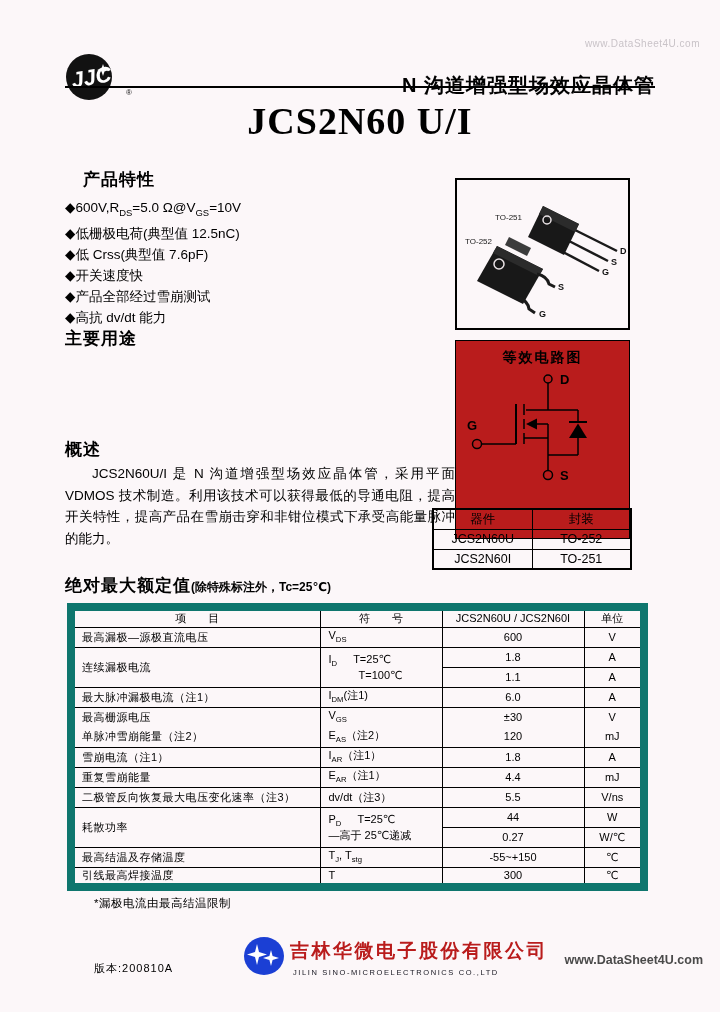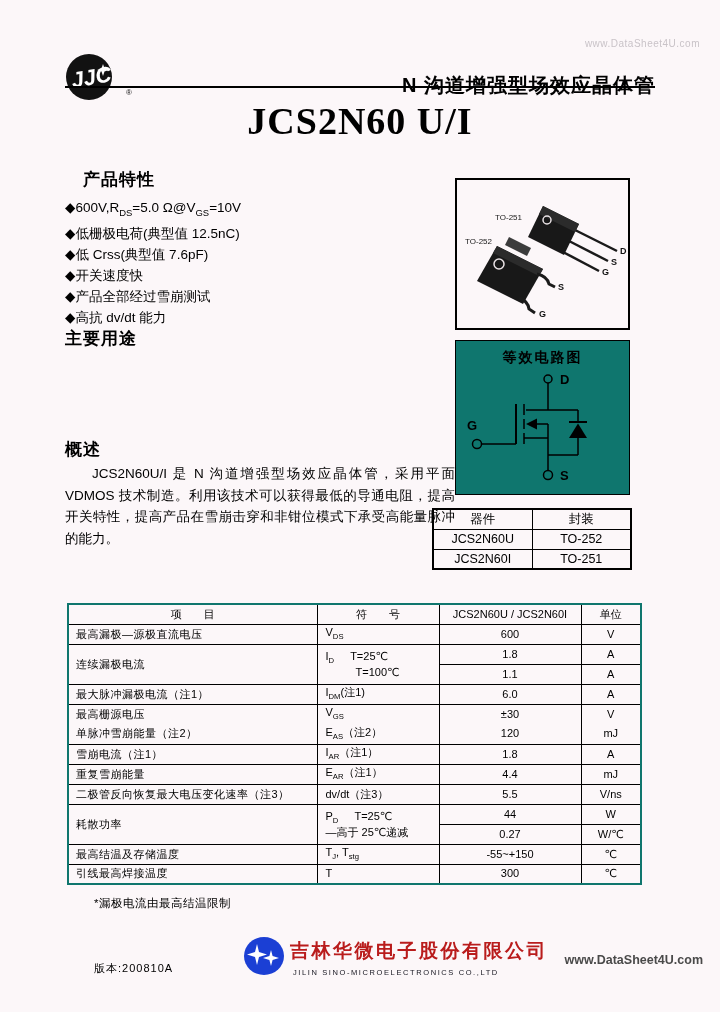--- a/index.html
+++ b/index.html
@@ -28,36 +28,36 @@
   .h-uses { top:327px; left:65px; }
   .b-uses { top:355px; left:65px; }
   .h-overview { top:438px; left:65px; }
   .overview-text { top:463px; left:65px; width:390px; font-size:13.5px; line-height:21.5px;
     text-indent:2em; text-align:justify; }
 
   sub { font-size:70%; }
 
   
   .photo-box { top:178px; left:455px; width:175px; height:152px; border:2px solid #000; background:#fcf7f9; }
-  .circuit-box { top:340px; left:455px; width:175px; height:155px; border:1px solid #000; background:#0f766e; }
+  .circuit-box { top:340px; left:455px; width:175px; height:199px; border:1px solid #000; background:#b91c1c; }
   .circuit-title { text-align:center; font-size:14px; font-weight:bold; margin-top:8px; letter-spacing:2px; }
 
   
   .pkg-table-wrap { top:508px; left:432px; }
   table { border-collapse:collapse; }
   .pkg-table { border:2px solid #000; }
   .pkg-table td { border:1px solid #000; width:99px; height:20px; text-align:center; font-size:12.5px; }
 
   
   .h-absmax { top:574px; left:65px; }
   .h-absmax .note { font-size:12px; letter-spacing:0; }
 
   
   .max-table-wrap { top:603px; left:67px; }
-  .max-table { border:2px solid #0f766e; table-layout:fixed; width:573px;padding-left:24px; }
+  .max-table { border:8px solid #0f766e; table-layout:fixed; width:573px;padding-left:24px; }
   .max-table td { border:1px solid #000; font-size:11px; height:20px; padding:0 4px; line-height:1.15; }
   .max-table td.item { text-align:left; padding-left:7px; letter-spacing:.5px; }
   .max-table td.sym { text-align:left; padding-left:8px; }
   .max-table td.val, .max-table td.unit, .max-table td.chead { text-align:center; }
   .max-table .cond { margin-left:16px; }
   .max-table .cond2 { padding-left:30px; }
   .max-table tr.nb td { border-bottom:0; }
   .max-table tr.nt td { border-top:0; }
 
   .footnote { top:896px; left:94px; font-size:11.5px; letter-spacing:.5px; }
@@ -180,20 +180,23 @@
         <td>TO-252</td>
       </tr>
       <tr>
         <td>JCS2N60I</td>
         <td>TO-251</td>
       </tr>
     </tbody>
       </table>
   </div>
 
+  <div class="abs sec-head h-absmax">
+    <span>绝对最大额定值</span><span class="note">(除特殊标注外，Tc=25℃)</span>
+  </div>
 
   <div class="abs max-table-wrap">
     <table class="max-table">
       <colgroup>
           <col style="width:249px">
           <col style="width:122px">
           <col style="width:142px">
           <col style="width:60px">
         </colgroup>
       <tbody>

